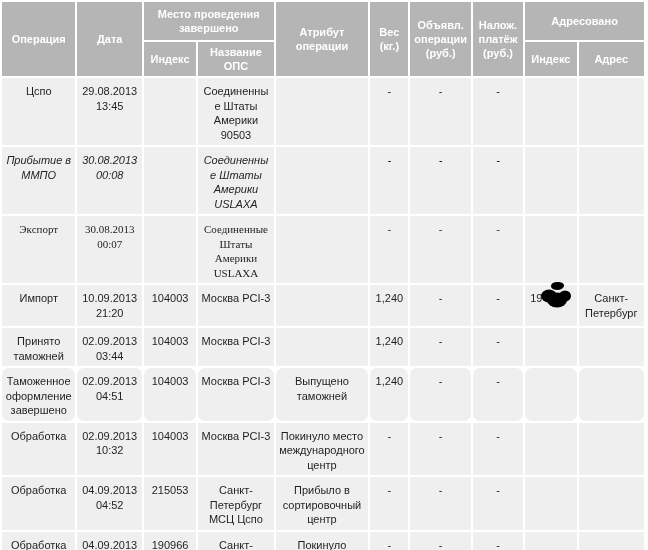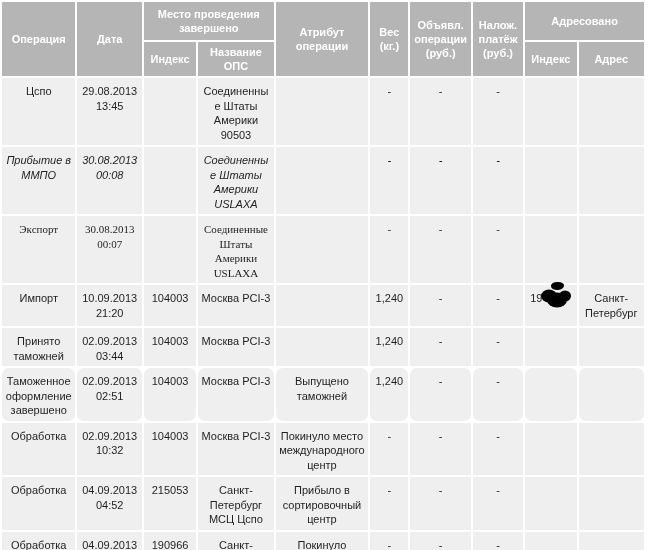--- a/index.html
+++ b/index.html
@@ -188,21 +188,21 @@
       <td>-</td>
       <td>-</td>
       <td></td>
       <td></td>
     </tr>
 
     <tr class="r6">
       <td>Таможенное оформление завершено</td>
       <td>
             <div>02.09.2013</div>
-            <div>02:51</div>
+            <div>04:51</div>
           </td>
       <td>104003</td>
       <td>Москва PCI-3</td>
       <td>Выпущено таможней</td>
       <td>1,240</td>
       <td>-</td>
       <td>-</td>
       <td></td>
       <td></td>
     </tr>

